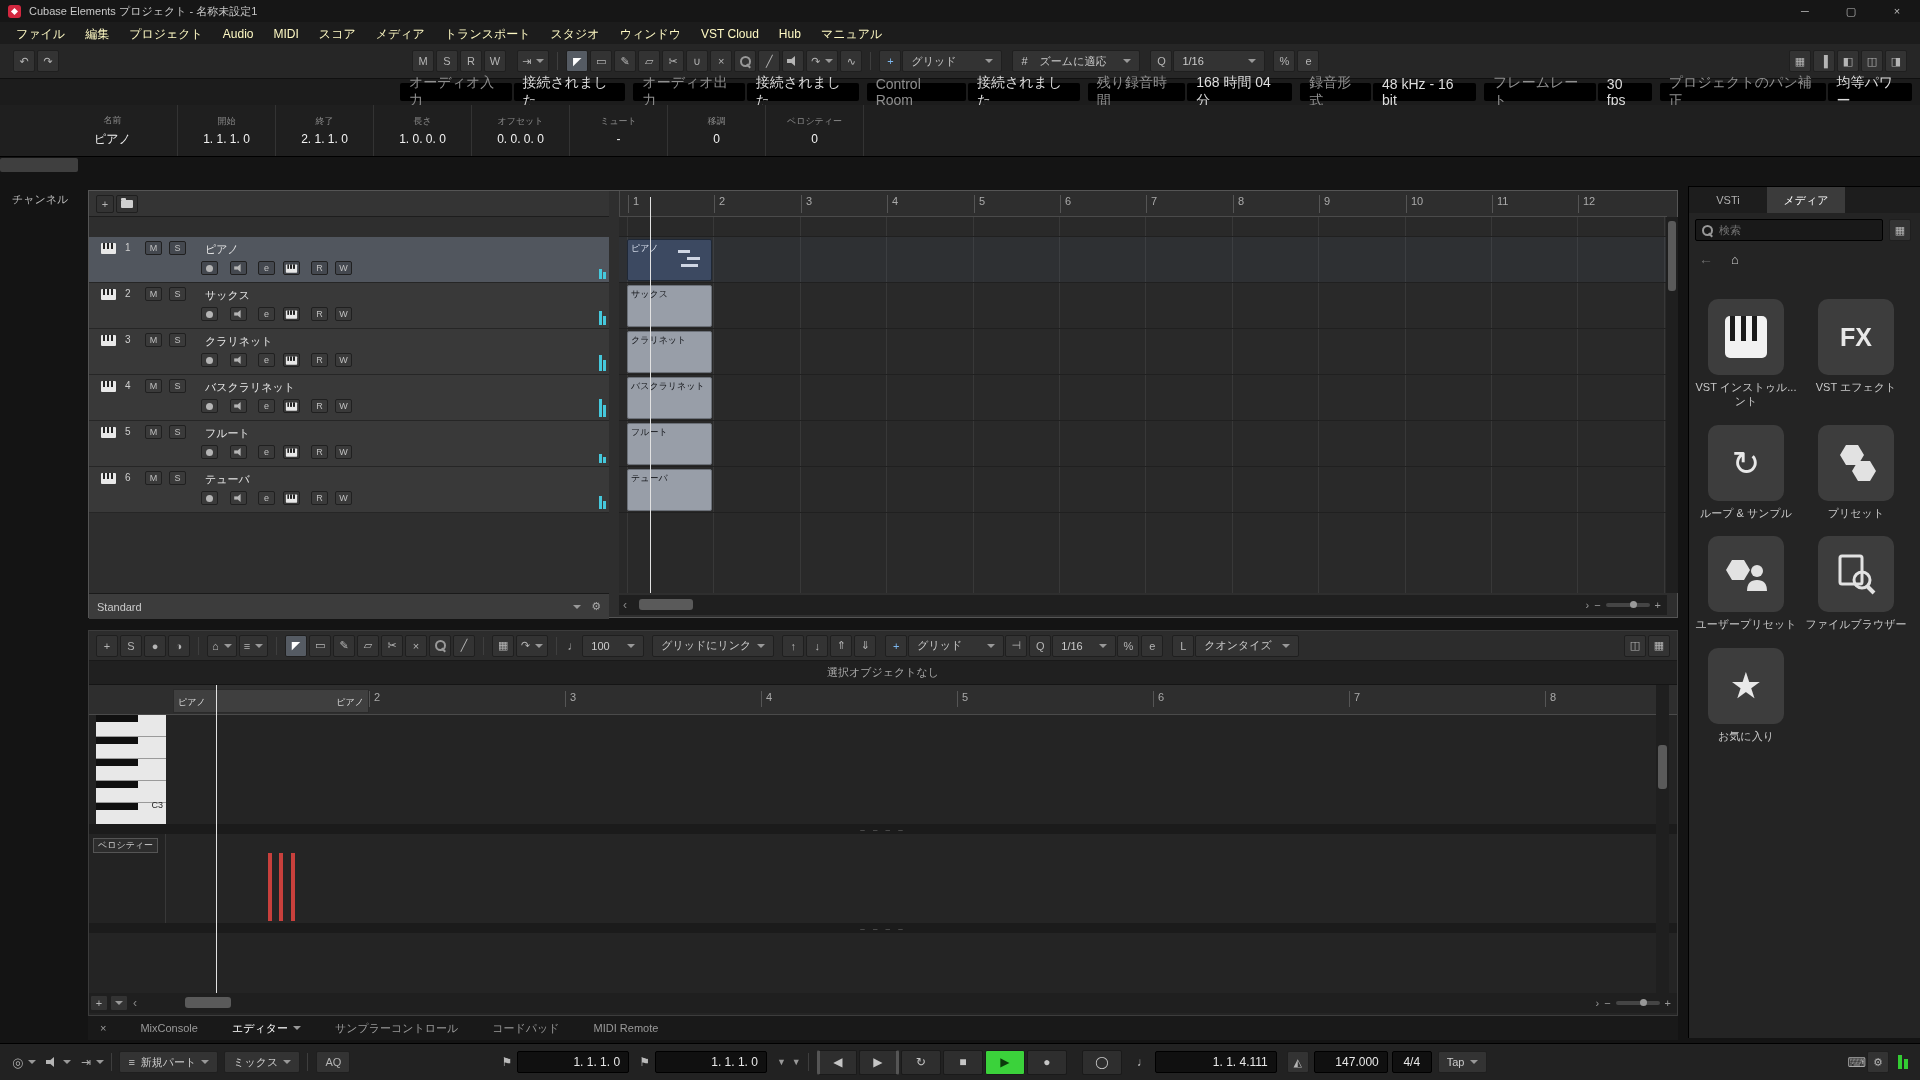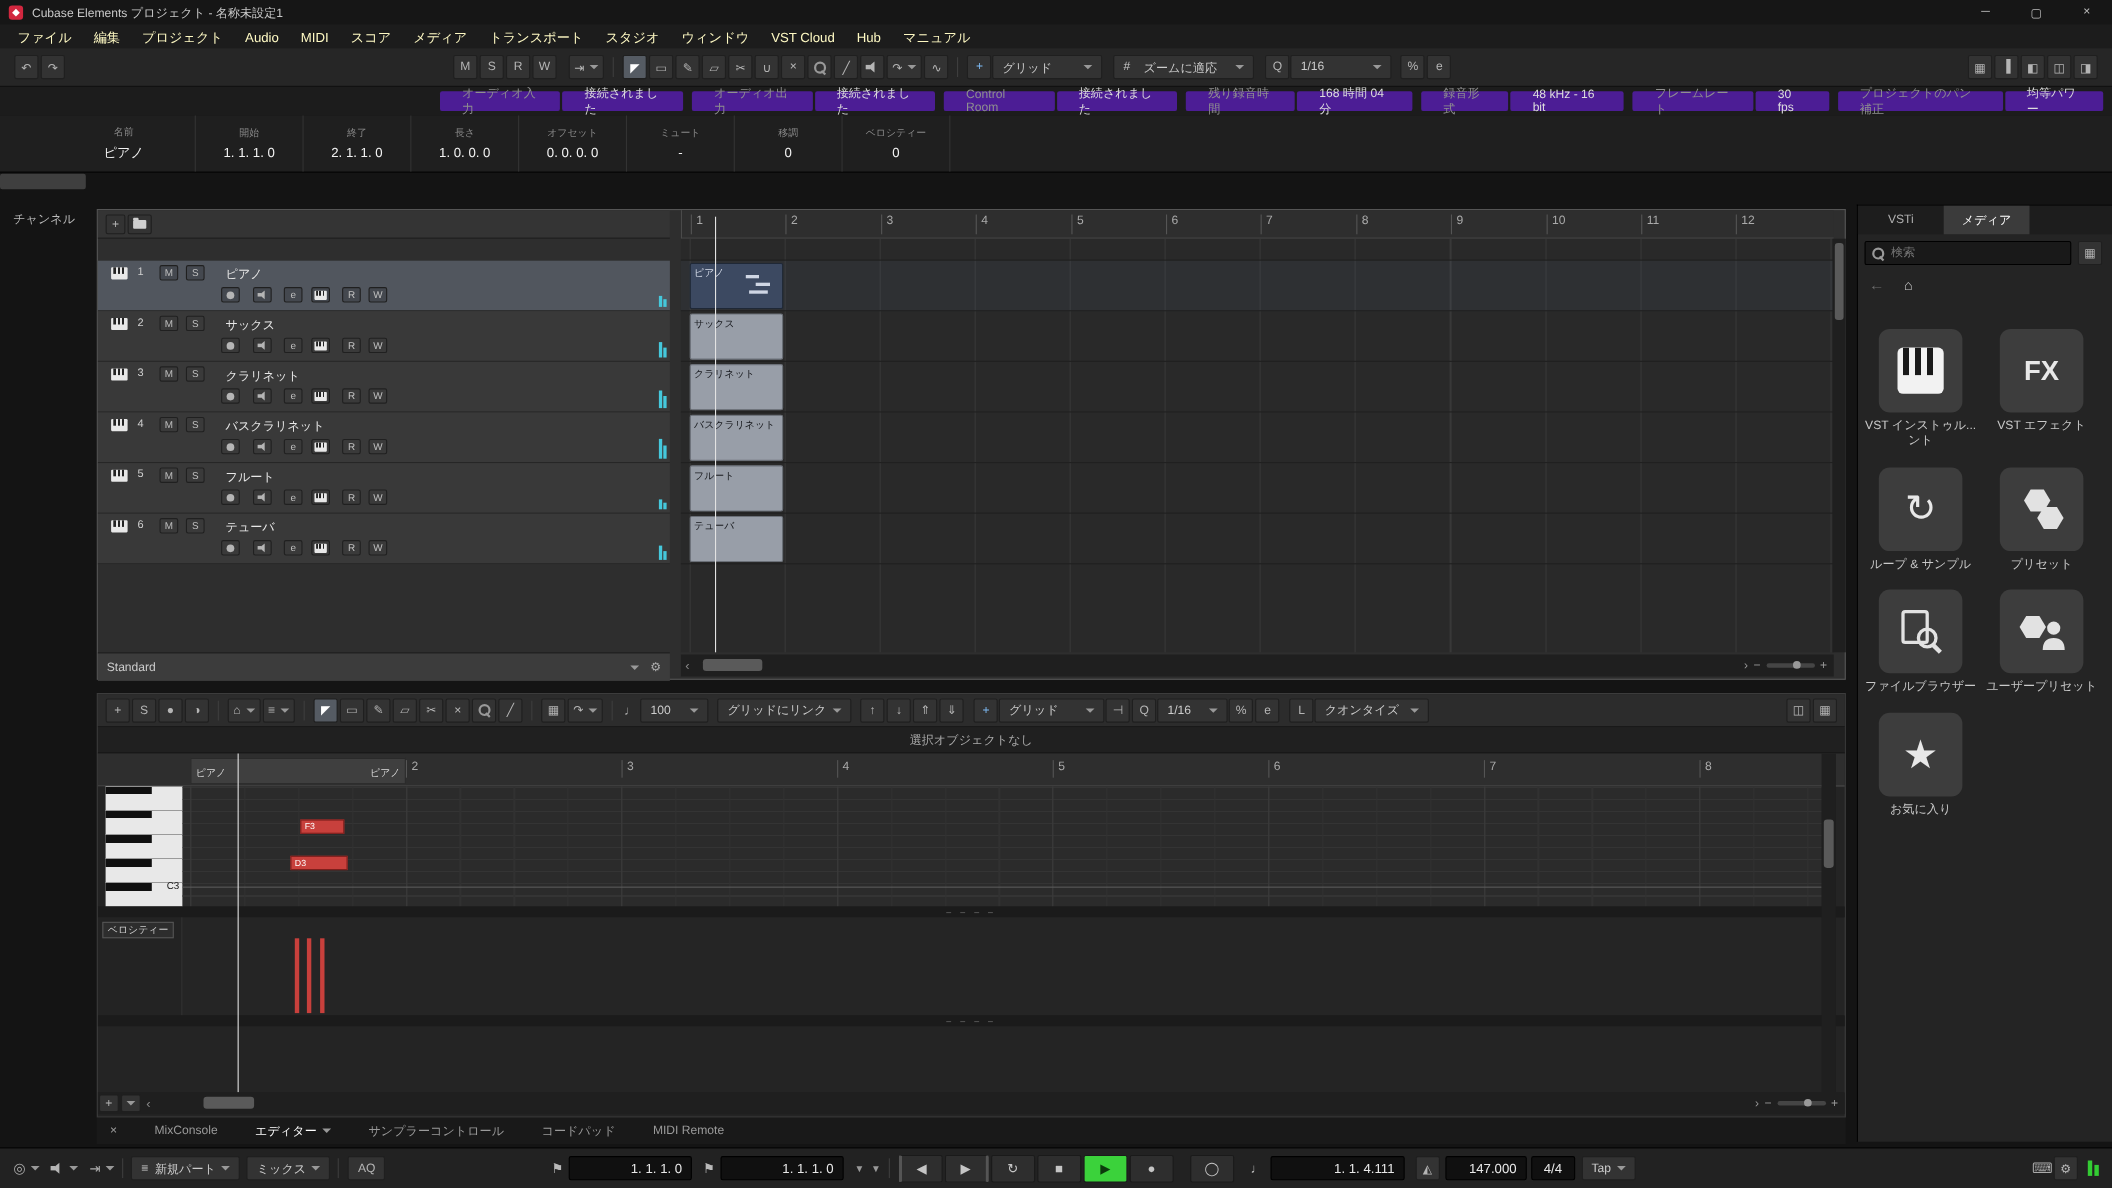--- a/index.html
+++ b/index.html
@@ -30,21 +30,21 @@
 .appicon{width:13px;height:13px;margin:0 8px;background:#d2273f;border-radius:3px;position:relative;flex:none}
 .appicon::before{content:"";position:absolute;left:4px;top:4px;width:5px;height:5px;background:#fff;transform:rotate(45deg)}
 .wctl{margin-left:auto;display:flex;height:22px}
 .wctl span{width:46px;display:flex;align-items:center;justify-content:center;color:#bbb;font-size:11px}
 .menubar{left:0;top:22px;width:1920px;height:24px;background:#1c1c1c;display:flex;align-items:center;padding-left:6px}
 .menubar span{padding:0 10px;color:#fef9c3;font-size:12px}
 
 .toolbar{left:0;top:44px;width:1920px;height:35px;background:#262626;border-bottom:1px solid #101010;display:flex;align-items:center;padding:0 12px}
 
 .statusbar{left:0;top:79px;width:1920px;height:26px;background:#1c1c1c;display:flex;align-items:center;padding-left:400px}
-.seg{height:18px;display:inline-flex;align-items:center;background:#4c1d95;border-radius:2px;padding:0 20px;font-size:11px;margin-right:2px}
+.seg{height:18px;display:inline-flex;align-items:center;background:#000000;border-radius:2px;padding:0 9px;font-size:14px;margin-right:2px}
 .seg.lab{color:#8f8f8f}.seg.val{color:#ddd;margin-right:8px}
 
 .infoline{left:0;top:105px;width:1920px;height:52px;background:#1f1f1f;border-bottom:1px solid #000;display:flex;padding-left:48px}
 .if{border-right:1px solid #333;display:flex;flex-direction:column;align-items:center;justify-content:center;gap:4px}
 .if .l{font-size:9px;color:#8a8a8a}.if .v{font-size:12px;color:#f2f2f2}
 
 .arrwin{left:88px;top:190px;width:1590px;height:428px;background:#2e2e2e;border:1px solid #555}
 .arrhead{position:absolute;left:0;top:0;width:520px;height:26px;background:#343434;border-bottom:1px solid #1d1d1d;display:flex;align-items:center;padding-left:6px}
 .ruler{position:absolute;left:530px;top:0;width:1048px;height:26px;background:#2e2e2e;border-bottom:1px solid #4a4a4a;border-left:1px solid #4a4a4a}
 .ruler b{position:absolute;top:4px;font-weight:normal;font-size:11px;color:#aaa;border-left:1px solid #555;padding-left:4px;height:18px}
@@ -542,25 +542,20 @@
       <b style="left:1064px">6</b>
       <b style="left:1260px">7</b>
       <b style="left:1456px">8</b>
   </div>
 
   <div class="lanehead" style="top:84px;height:109px"></div>
   <div class="keys">
     <span style="position:absolute;right:3px;bottom:14px;font-size:9px;color:#222">C3</span>
   </div>
 
-  <div class="edgrid">
-    <div style="position:absolute;left:0;right:0;top:91px;border-top:1px solid #5a5a5a"></div>
-    <div class="note" style="left:107px;top:30px;width:40px;height:13px">F3</div>
-    <div class="note" style="left:98px;top:63px;width:52px;height:13px">D3</div>
-  </div>
 
   <div class="grip" style="top:193px">‒ ‒ ‒ ‒</div>
 
   <div style="position:absolute;left:0;top:203px;width:1567px;height:89px">
     <div class="lanehead" style="height:89px"><span class="lanelabel">ベロシティー</span></div>
     <div style="position:absolute;left:77px;top:0;width:1490px;height:89px;background:#252525">
       <div class="vbar" style="left:102px;height:68px"></div>
       <div class="vbar" style="left:113px;height:68px"></div>
       <div class="vbar" style="left:125px;height:68px"></div>
     </div>
@@ -644,37 +639,37 @@
       <div class="tile">
           <svg width="46" height="42" viewBox="0 0 46 42">
             <polygon points="13,3 25,3 31,13 25,23 13,23 7,13" fill="#e2e2e2"></polygon>
             <polygon points="25,19 37,19 43,29 37,39 25,39 19,29" fill="#e2e2e2"></polygon>
           </svg>
         </div>
       <span class="tlabel">プリセット</span>
     </div>
     <div class="tcell">
       <div class="tile">
+          <svg width="46" height="40" viewBox="0 0 46 40">
+            <polygon points="9,6 21,6 27,16 21,26 9,26 3,16" fill="#e2e2e2"></polygon>
+            <circle cx="34" cy="17" r="6" fill="#e2e2e2"></circle>
+            <path d="M24,37 q0,-11 10,-11 q10,0 10,11 z" fill="#e2e2e2"></path>
+          </svg>
+        </div>
+      <span class="tlabel">ユーザープリセット</span>
+    </div>
+    <div class="tcell">
+      <div class="tile">
           <svg width="44" height="42" viewBox="0 0 44 42">
             <rect x="6" y="3" width="22" height="28" rx="2" fill="none" stroke="#e2e2e2" stroke-width="3"></rect>
             <circle cx="28" cy="27" r="8" fill="none" stroke="#e2e2e2" stroke-width="3"></circle>
             <line x1="33" y1="33" x2="40" y2="40" stroke="#e2e2e2" stroke-width="4"></line>
           </svg>
         </div>
       <span class="tlabel">ファイルブラウザー</span>
-    </div>
-    <div class="tcell">
-      <div class="tile">
-          <svg width="46" height="40" viewBox="0 0 46 40">
-            <polygon points="9,6 21,6 27,16 21,26 9,26 3,16" fill="#e2e2e2"></polygon>
-            <circle cx="34" cy="17" r="6" fill="#e2e2e2"></circle>
-            <path d="M24,37 q0,-11 10,-11 q10,0 10,11 z" fill="#e2e2e2"></path>
-          </svg>
-        </div>
-      <span class="tlabel">ユーザープリセット</span>
     </div>
     <div class="tcell">
       <div class="tile">
           <span style="font-size:36px">★</span>
         </div>
       <span class="tlabel">お気に入り</span>
     </div>
   </div>
 </div>
 

